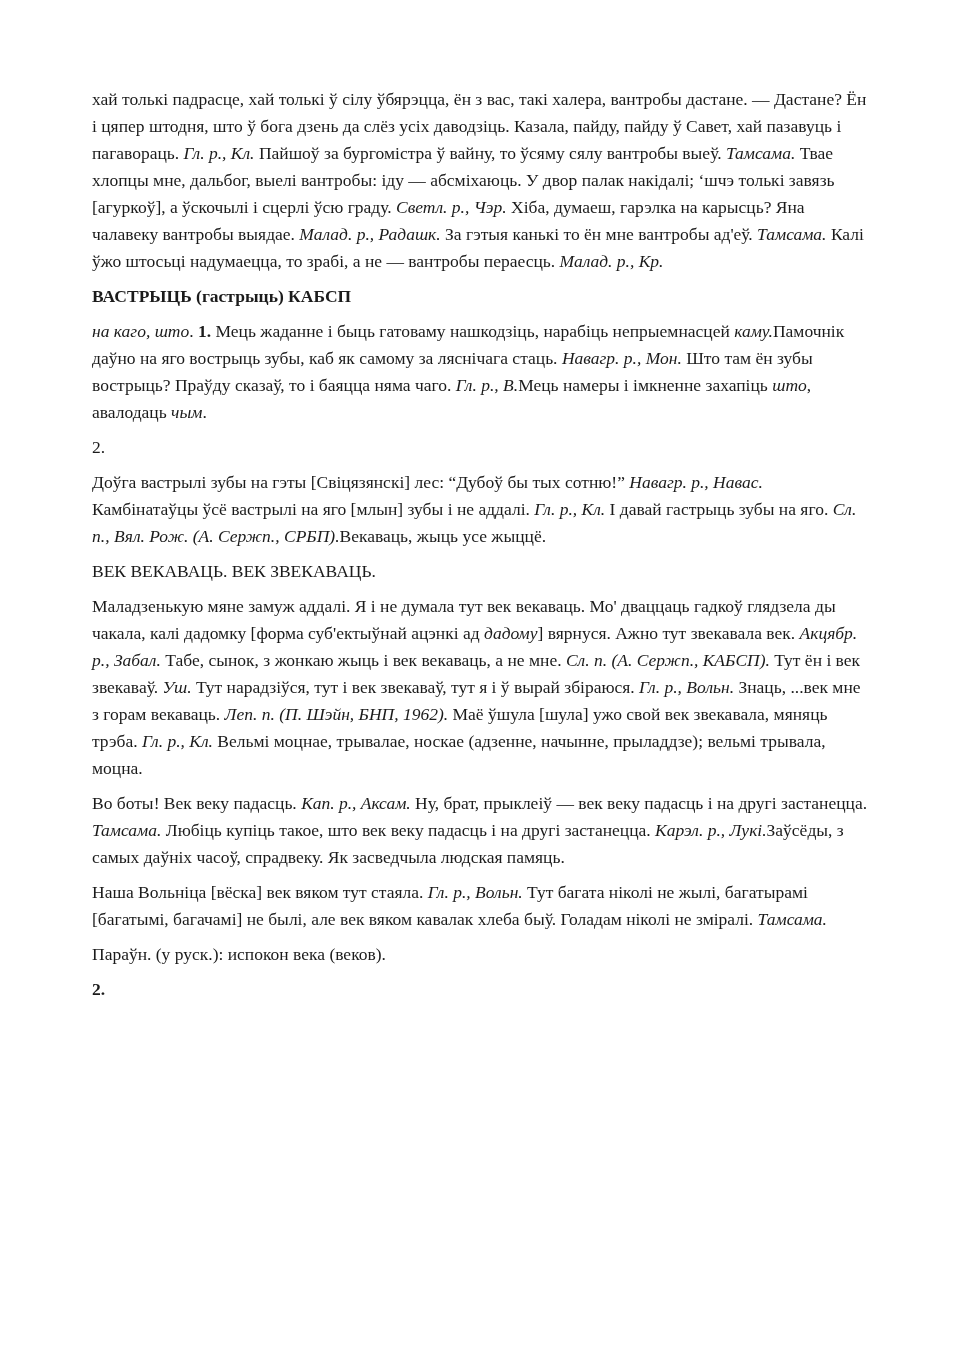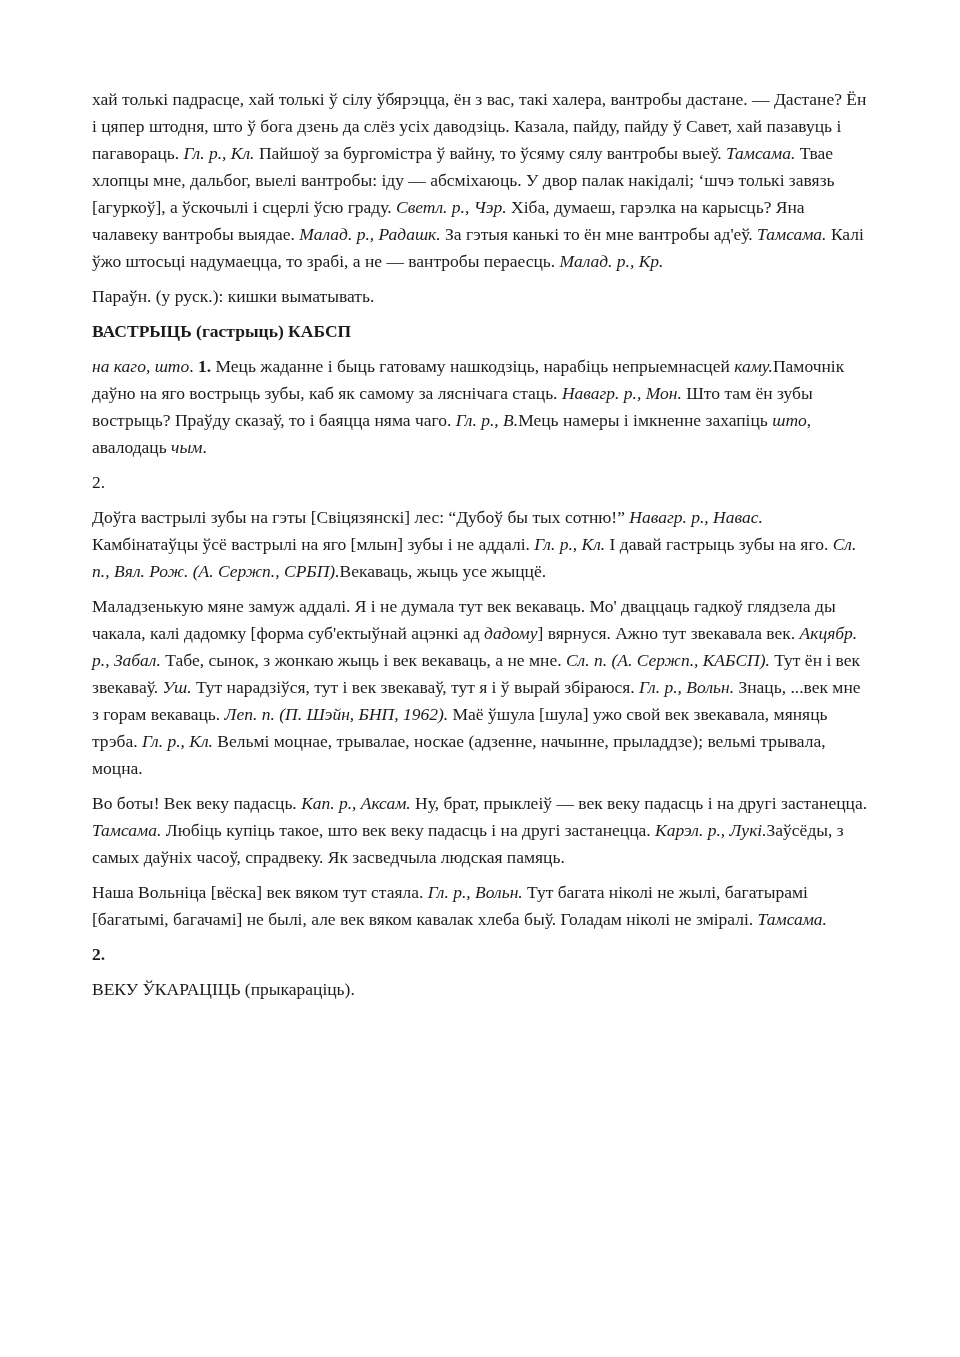--- a/index.html
+++ b/index.html
@@ -27,24 +27,24 @@
   .r-n { font-style: normal; font-weight: normal; }
   .r-i { font-style: italic; font-weight: normal; }
   .r-b { font-style: normal; font-weight: bold; }
 </style>
 </head>
 <body>
 
 <div class="page" style="background: rgb(255, 255, 255); color: rgb(27, 27, 27);">
   <div class="content">
       <p class="block"><span class="r-n">хай толькі падрасце, хай толькі ў сілу ўбярэцца, ён з вас, такі халера, вантробы дастане. — Дастане? Ён і цяпер штодня, што ў бога дзень да слёз усіх даводзіць. Казала, пайду, пайду ў Савет, хай пазавуць і пагавораць. </span><span class="r-i">Гл. р., Кл.</span><span class="r-n"> Пайшоў за бургомістра ў вайну, то ўсяму сялу вантробы выеў. </span><span class="r-i">Тамсама.</span><span class="r-n"> Твае хлопцы мне, дальбог, выелі вантробы: іду — абсміхаюць. У двор палак накідалі; ‘шчэ толькі завязь [агуркоў], а ўскочылі і сцерлі ўсю граду. </span><span class="r-i">Светл. р., Чэр.</span><span class="r-n"> Хіба, думаеш, гарэлка на карысць? Яна чалавеку вантробы выядае. </span><span class="r-i">Малад. р., Радашк.</span><span class="r-n"> За гэтыя канькі то ён мне вантробы ад'еў. </span><span class="r-i">Тамсама.</span><span class="r-n"> Калі ўжо штосьці надумаецца, то зрабі, а не — вантробы пераесць. </span><span class="r-i">Малад. р., Кр.</span></p>
-      <p class="block"><span class="r-n">Параўн. (у руск.): кишки выматывать.</span></p>
       <p class="block"><span class="r-b">ВАСТРЫЦЬ (гастрыць) КАБСП</span></p>
       <p class="block"><span class="r-i">на каго, што</span><span class="r-n">. </span><span class="r-b">1.</span><span class="r-n"> Мець жаданне і быць гатоваму нашкодзіць, нарабіць непрыемнасцей </span><span class="r-i">каму.</span><span class="r-n">Памочнік даўно на яго вострыць зубы, каб як самому за ляснічага стаць. </span><span class="r-i">Навагр. р., Мон.</span><span class="r-n"> Што там ён зубы вострыць? Праўду сказаў, то і баяцца няма чаго. </span><span class="r-i">Гл. р., В.</span><span class="r-n">Мець намеры і імкненне захапіць </span><span class="r-i">што</span><span class="r-n">, авалодаць </span><span class="r-i">чым</span><span class="r-n">.</span></p>
       <p class="block"><span class="r-n">2.</span></p>
       <p class="block"><span class="r-n">Доўга вастрылі зубы на гэты [Свіцязянскі] лес: “Дубоў бы тых сотню!” </span><span class="r-i">Навагр. р., Навас.</span><span class="r-n"> Камбінатаўцы ўсё вастрылі на яго [млын] зубы і не аддалі. </span><span class="r-i">Гл. р., Кл.</span><span class="r-n"> І давай гастрыць зубы на яго. </span><span class="r-i">Сл. п., Вял. Рож. (А. Сержп., СРБП).</span><span class="r-n">Векаваць, жыць усе жыццё.</span></p>
+      <p class="block"><span class="r-n">ВЕК ВЕКАВАЦЬ. ВЕК ЗВЕКАВАЦЬ.</span></p>
       <p class="block"><span class="r-n">Маладзенькую мяне замуж аддалі. Я і не думала тут век векаваць. Мо' дваццаць гадкоў глядзела ды чакала, калі дадомку [форма суб'ектыўнай ацэнкі ад </span><span class="r-i">дадому</span><span class="r-n">] вярнуся. Ажно тут звекавала век. </span><span class="r-i">Акцябр. р., Забал.</span><span class="r-n"> Табе, сынок, з жонкаю жыць і век векаваць, а не мне. </span><span class="r-i">Сл. п. (А. Сержп., КАБСП).</span><span class="r-n"> Тут ён і век звекаваў. </span><span class="r-i">Уш.</span><span class="r-n"> Тут нарадзіўся, тут і век звекаваў, тут я і ў вырай збіраюся. </span><span class="r-i">Гл. р., Вольн.</span><span class="r-n"> Знаць, ...век мне з горам векаваць. </span><span class="r-i">Леп. п. (П. Шэйн, БНП, 1962).</span><span class="r-n"> Маё ўшула [шула] ужо свой век звекавала, мяняць трэба. </span><span class="r-i">Гл. р., Кл.</span><span class="r-n"> Вельмі моцнае, трывалае, носкае (адзенне, начынне, прыладдзе); вельмі трывала, моцна.</span></p>
       <p class="block"><span class="r-n">Во боты! Век веку падасць. </span><span class="r-i">Кап. р., Аксам.</span><span class="r-n"> Ну, брат, прыклеіў — век веку падасць і на другі застанецца. </span><span class="r-i">Тамсама.</span><span class="r-n"> Любіць купіць такое, што век веку падасць і на другі застанецца. </span><span class="r-i">Карэл. р., Лукі.</span><span class="r-n">Заўсёды, з самых даўніх часоў, спрадвеку. Як засведчыла людская памяць.</span></p>
       <p class="block"><span class="r-n">Наша Вольніца [вёска] век вяком тут стаяла. </span><span class="r-i">Гл. р., Вольн.</span><span class="r-n"> Тут багата ніколі не жылі, багатырамі [багатымі, багачамі] не былі, але век вяком кавалак хлеба быў. Голадам ніколі не зміралі. </span><span class="r-i">Тамсама.</span></p>
+      <p class="block"><span class="r-n">Параўн. (у руск.): испокон века (веков).</span></p>
       <p class="block"><span class="r-b">2.</span></p>
-      <p class="block"><span class="r-n">ВЕКУ ЎКАРАЦІЦЬ (прыкараціць).</span></p>
     </div>
 </div>
 
 </body></html>

